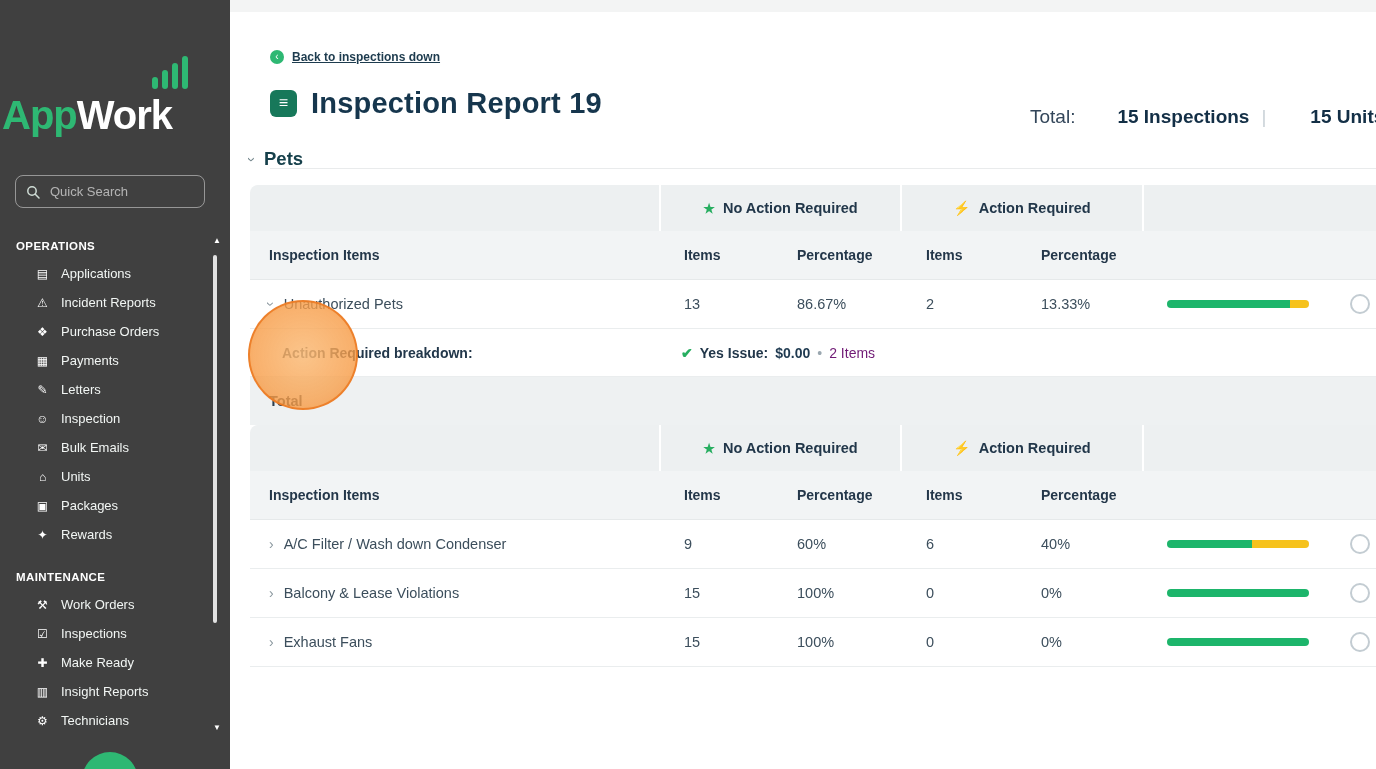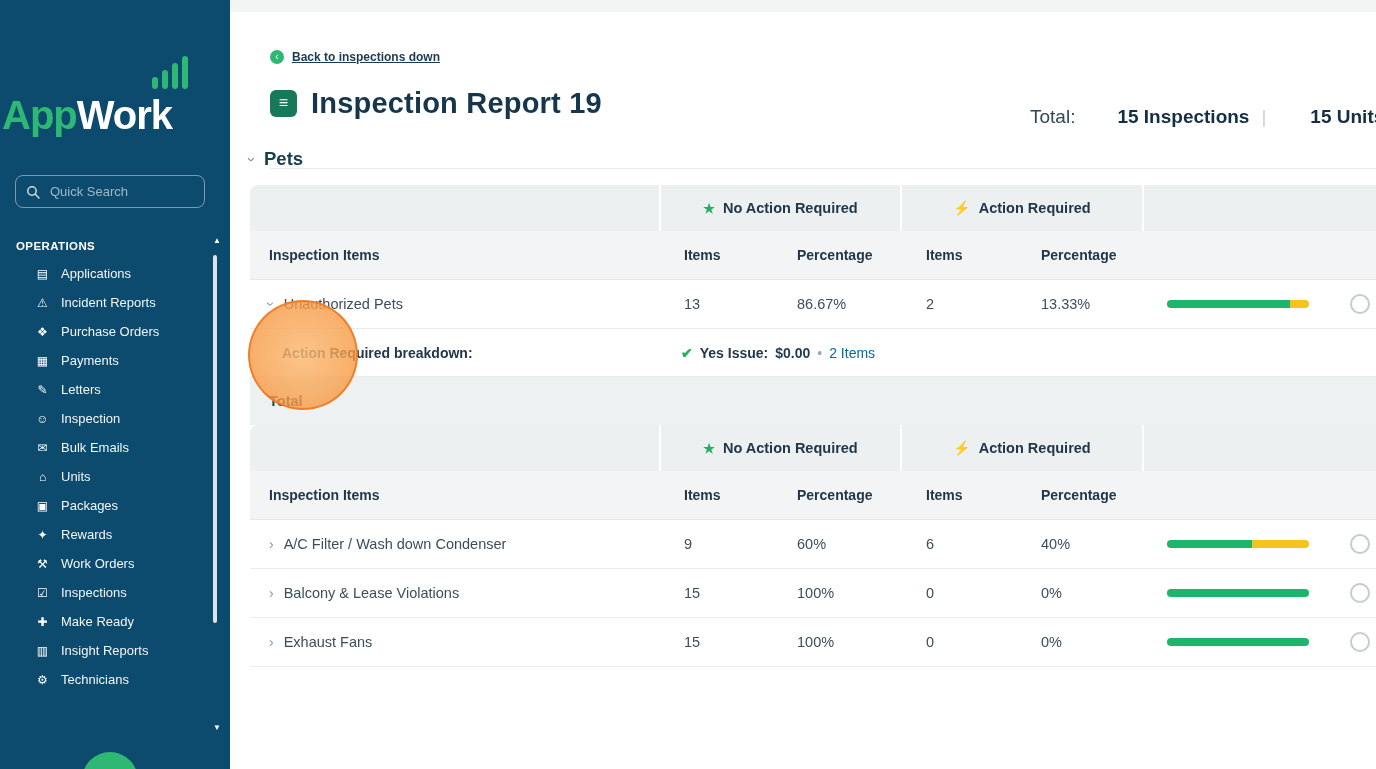--- a/index.html
+++ b/index.html
@@ -1,20 +1,20 @@
 <!DOCTYPE html>
 <html><head>
 <meta charset="utf-8">
 <style>
   html,body{margin:0;padding:0;}
   body{width:1376px;height:769px;overflow:hidden;font-family:"Liberation Sans",sans-serif;background:#fff;}
   .app{display:flex;width:100%;height:100%;}
 
   
-  .sidebar{width:230px;min-width:230px;background:#0c4a6e;position:relative;color:#fff;overflow:hidden;}
+  .sidebar{width:230px;min-width:230px;background:#404040;position:relative;color:#fff;overflow:hidden;}
   .logo{position:absolute;top:52px;left:0;width:230px;height:86px;}
   .logo-bars{position:absolute;top:4px;left:152px;display:flex;align-items:flex-end;gap:4px;}
   .logo-bars i{display:block;width:6px;background:#2eb873;border-radius:3px;}
   .logo-bars i:nth-child(1){height:12px;}
   .logo-bars i:nth-child(2){height:19px;}
   .logo-bars i:nth-child(3){height:26px;}
   .logo-bars i:nth-child(4){height:33px;}
   .logo-text{position:absolute;bottom:0;left:2px;font-size:40px;font-weight:700;letter-spacing:-1px;white-space:nowrap;}
   .logo-app{color:#2eb873;}
   .logo-work{color:#ffffff;}
@@ -79,21 +79,21 @@
   .bar .seg-y{background:#f6c21c;height:100%;}
   .edge-badge{position:absolute;left:208px;top:50%;transform:translateY(-50%);width:20px;height:20px;border-radius:50%;border:2px solid #c3ccd2;box-sizing:border-box;background:#fff;}
 
   .t-breakdown{display:flex;height:47px;align-items:center;background:#fff;border-bottom:1px solid #eaedee;font-size:14px;}
   .bd-label{width:409px;box-sizing:border-box;padding-left:32px;font-weight:700;color:#22374a;}
   .bd-content{display:flex;align-items:center;gap:7px;padding-left:22px;color:#22374a;}
   .check{color:#27ae60;font-weight:700;font-size:14px;}
   .bd-status{font-weight:700;}
   .bd-amount{font-weight:700;color:#1f3a50;}
   .bd-bullet{color:#9aa7b0;}
-  .bd-count{color:#0369a1;}
+  .bd-count{color:#701a75;}
   .t-total{height:48px;background:#eef1f2;display:flex;align-items:center;font-weight:700;color:#2a3d4e;font-size:14.5px;padding-left:19px;box-sizing:border-box;}
 
   .click-indicator{position:absolute;left:18px;top:300px;width:106px;height:106px;border-radius:50%;
     background:radial-gradient(circle, rgba(250,186,118,0.85) 0%, rgba(247,157,72,0.8) 65%, rgba(243,138,45,0.85) 100%);
     border:2px solid rgba(235,121,33,0.85);z-index:40;pointer-events:none;}
 </style>
 </head>
 <body>
 
 <div class="app">
@@ -155,20 +155,21 @@
         </div>
       <div class="nav-item">
           <span class="nav-icon">▣</span>
           <span>Packages</span>
         </div>
       <div class="nav-item">
           <span class="nav-icon">✦</span>
           <span>Rewards</span>
         </div>
 
+      <div class="nav-label second">MAINTENANCE</div>
       <div class="nav-item">
           <span class="nav-icon">⚒</span>
           <span>Work Orders</span>
         </div>
       <div class="nav-item">
           <span class="nav-icon">☑</span>
           <span>Inspections</span>
         </div>
       <div class="nav-item">
           <span class="nav-icon">✚</span>

